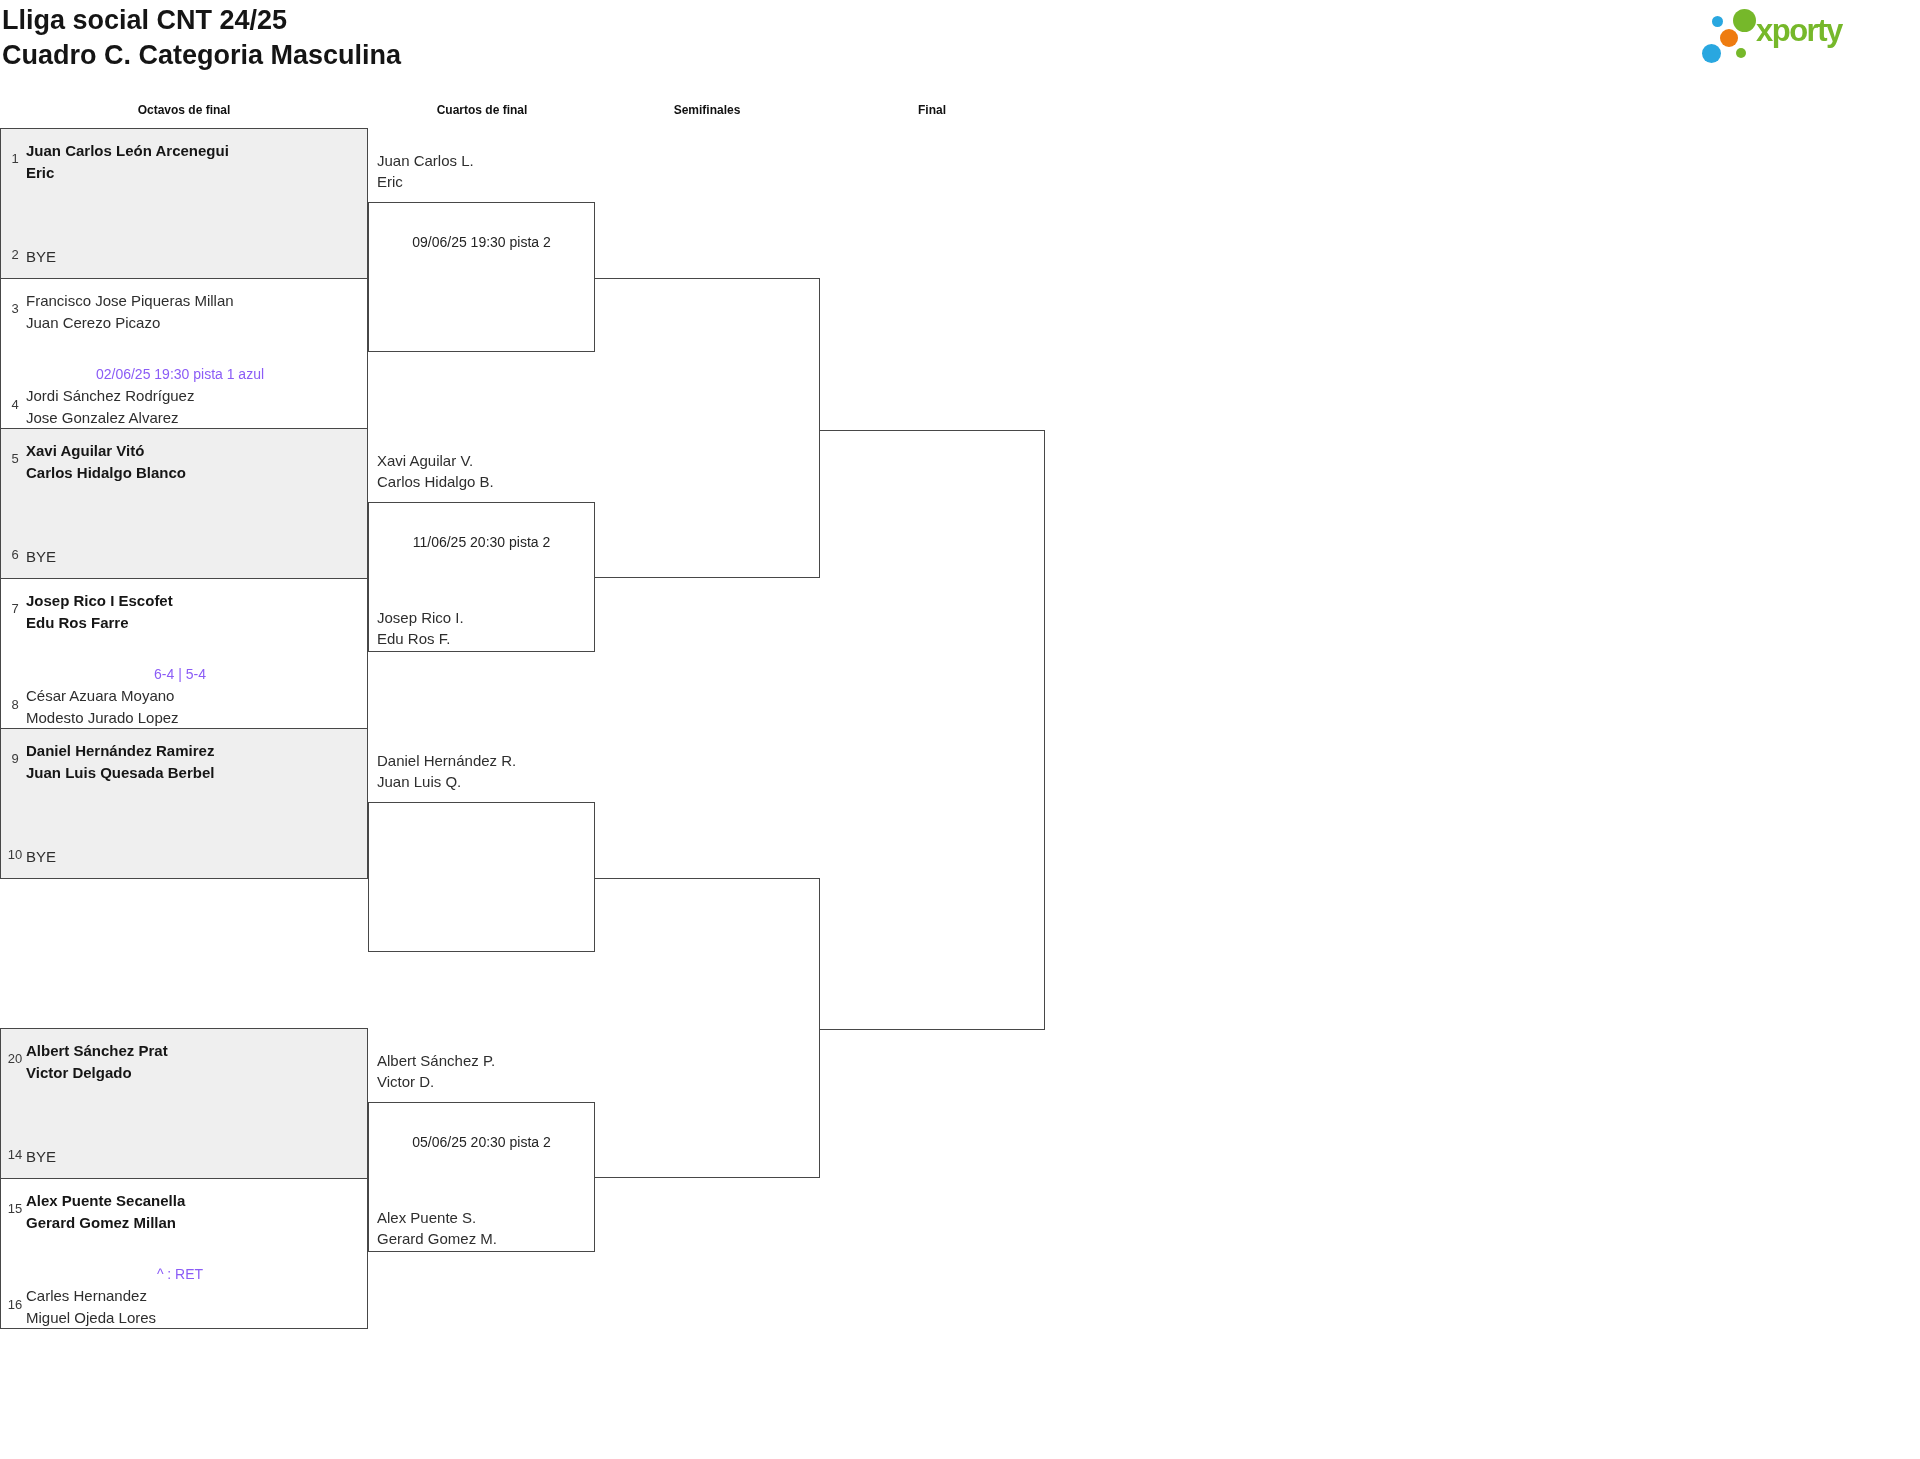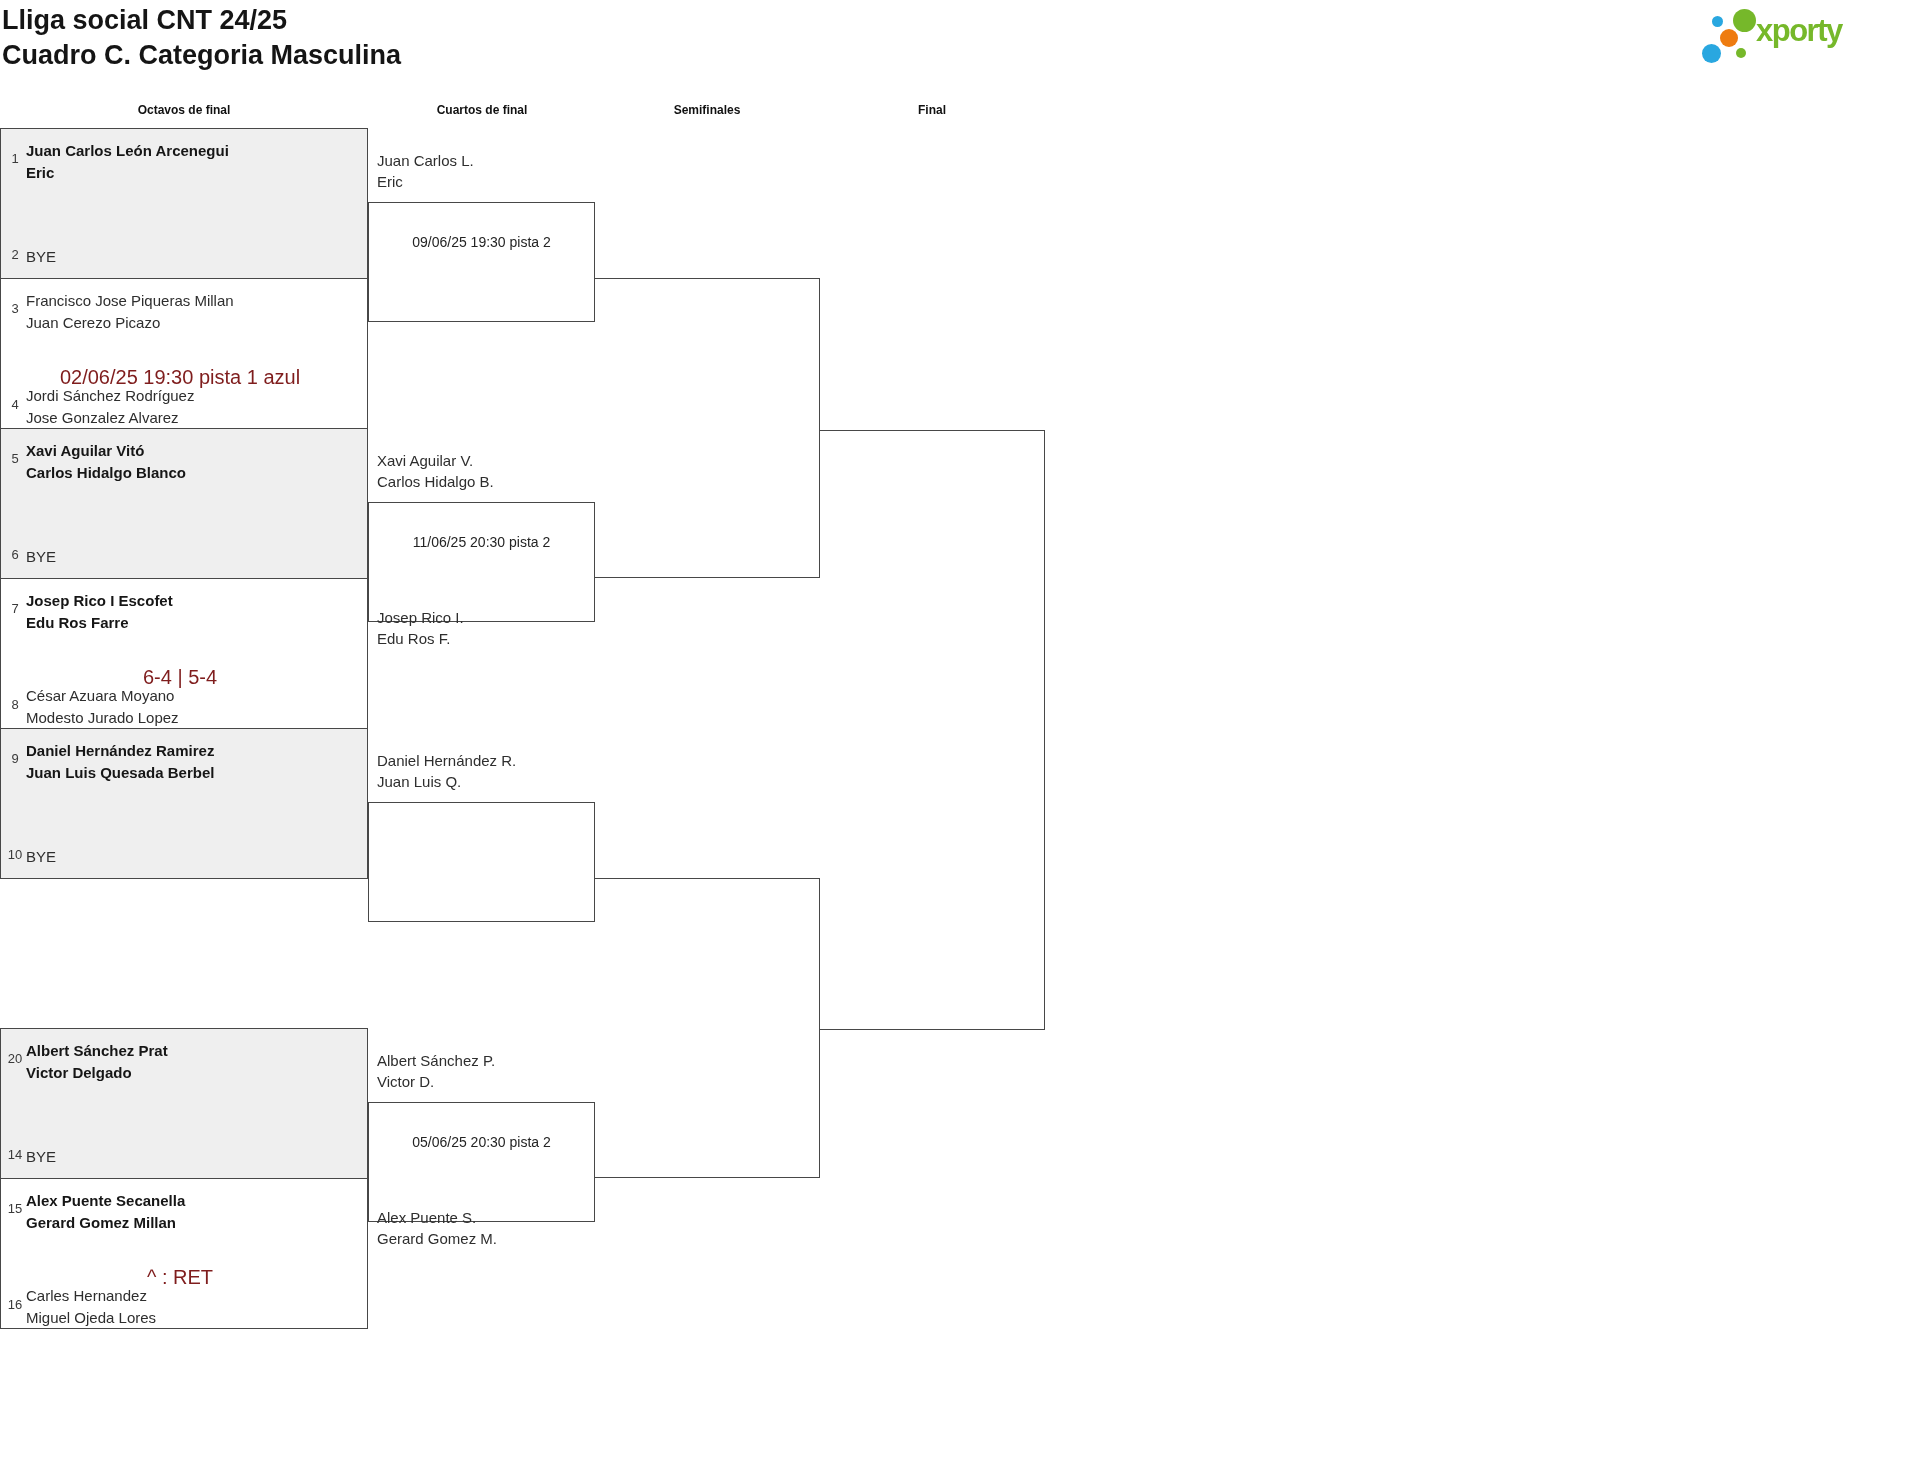--- a/index.html
+++ b/index.html
@@ -24,23 +24,23 @@
   
   .obox{position:absolute;left:0;width:368px;height:151px;border:1px solid #474747;box-sizing:border-box;background:#ffffff;}
   .obox.shaded{background:#efefef;}
   .slot-num{position:absolute;left:4px;width:20px;text-align:center;font-size:13px;color:#3a3a3a;}
   .tnum{top:22px;} .bnum{top:118px;}
   .oteam{position:absolute;left:25px;width:336px;font-size:15px;line-height:22px;color:#2e2e2e;}
   .oteam span{display:block;}
   .oteam.winner{font-weight:700;color:#161616;}
   .ttop{top:11px;}
   .tbot{top:103px;height:50px;display:flex;flex-direction:column;justify-content:center;}
-  .cinfo{position:absolute;left:0;right:8px;top:87px;text-align:center;font-size:20px;color:#7f1d1d;}
-  
-  .qbox{position:absolute;left:368px;width:227px;height:120px;border:1px solid #474747;box-sizing:border-box;}
+  .cinfo{position:absolute;left:0;right:8px;top:87px;text-align:center;font-size:14px;color:#8b5cf6;}
+  
+  .qbox{position:absolute;left:368px;width:227px;height:150px;border:1px solid #474747;box-sizing:border-box;}
   .qinfo{position:absolute;left:0;right:0;top:31px;text-align:center;font-size:14px;color:#242424;}
   .qteam{position:absolute;left:377px;width:212px;font-size:15px;line-height:21px;color:#2e2e2e;}
   .qteam span{display:block;}
   
   .sf-conn{position:absolute;left:594px;width:226px;height:300px;box-sizing:border-box;
     border:1px solid #474747;border-left:none;}
   .final-conn{position:absolute;left:820px;top:430px;width:225px;height:600px;box-sizing:border-box;
     border:1px solid #474747;border-left:none;}
 </style>
 </head>

